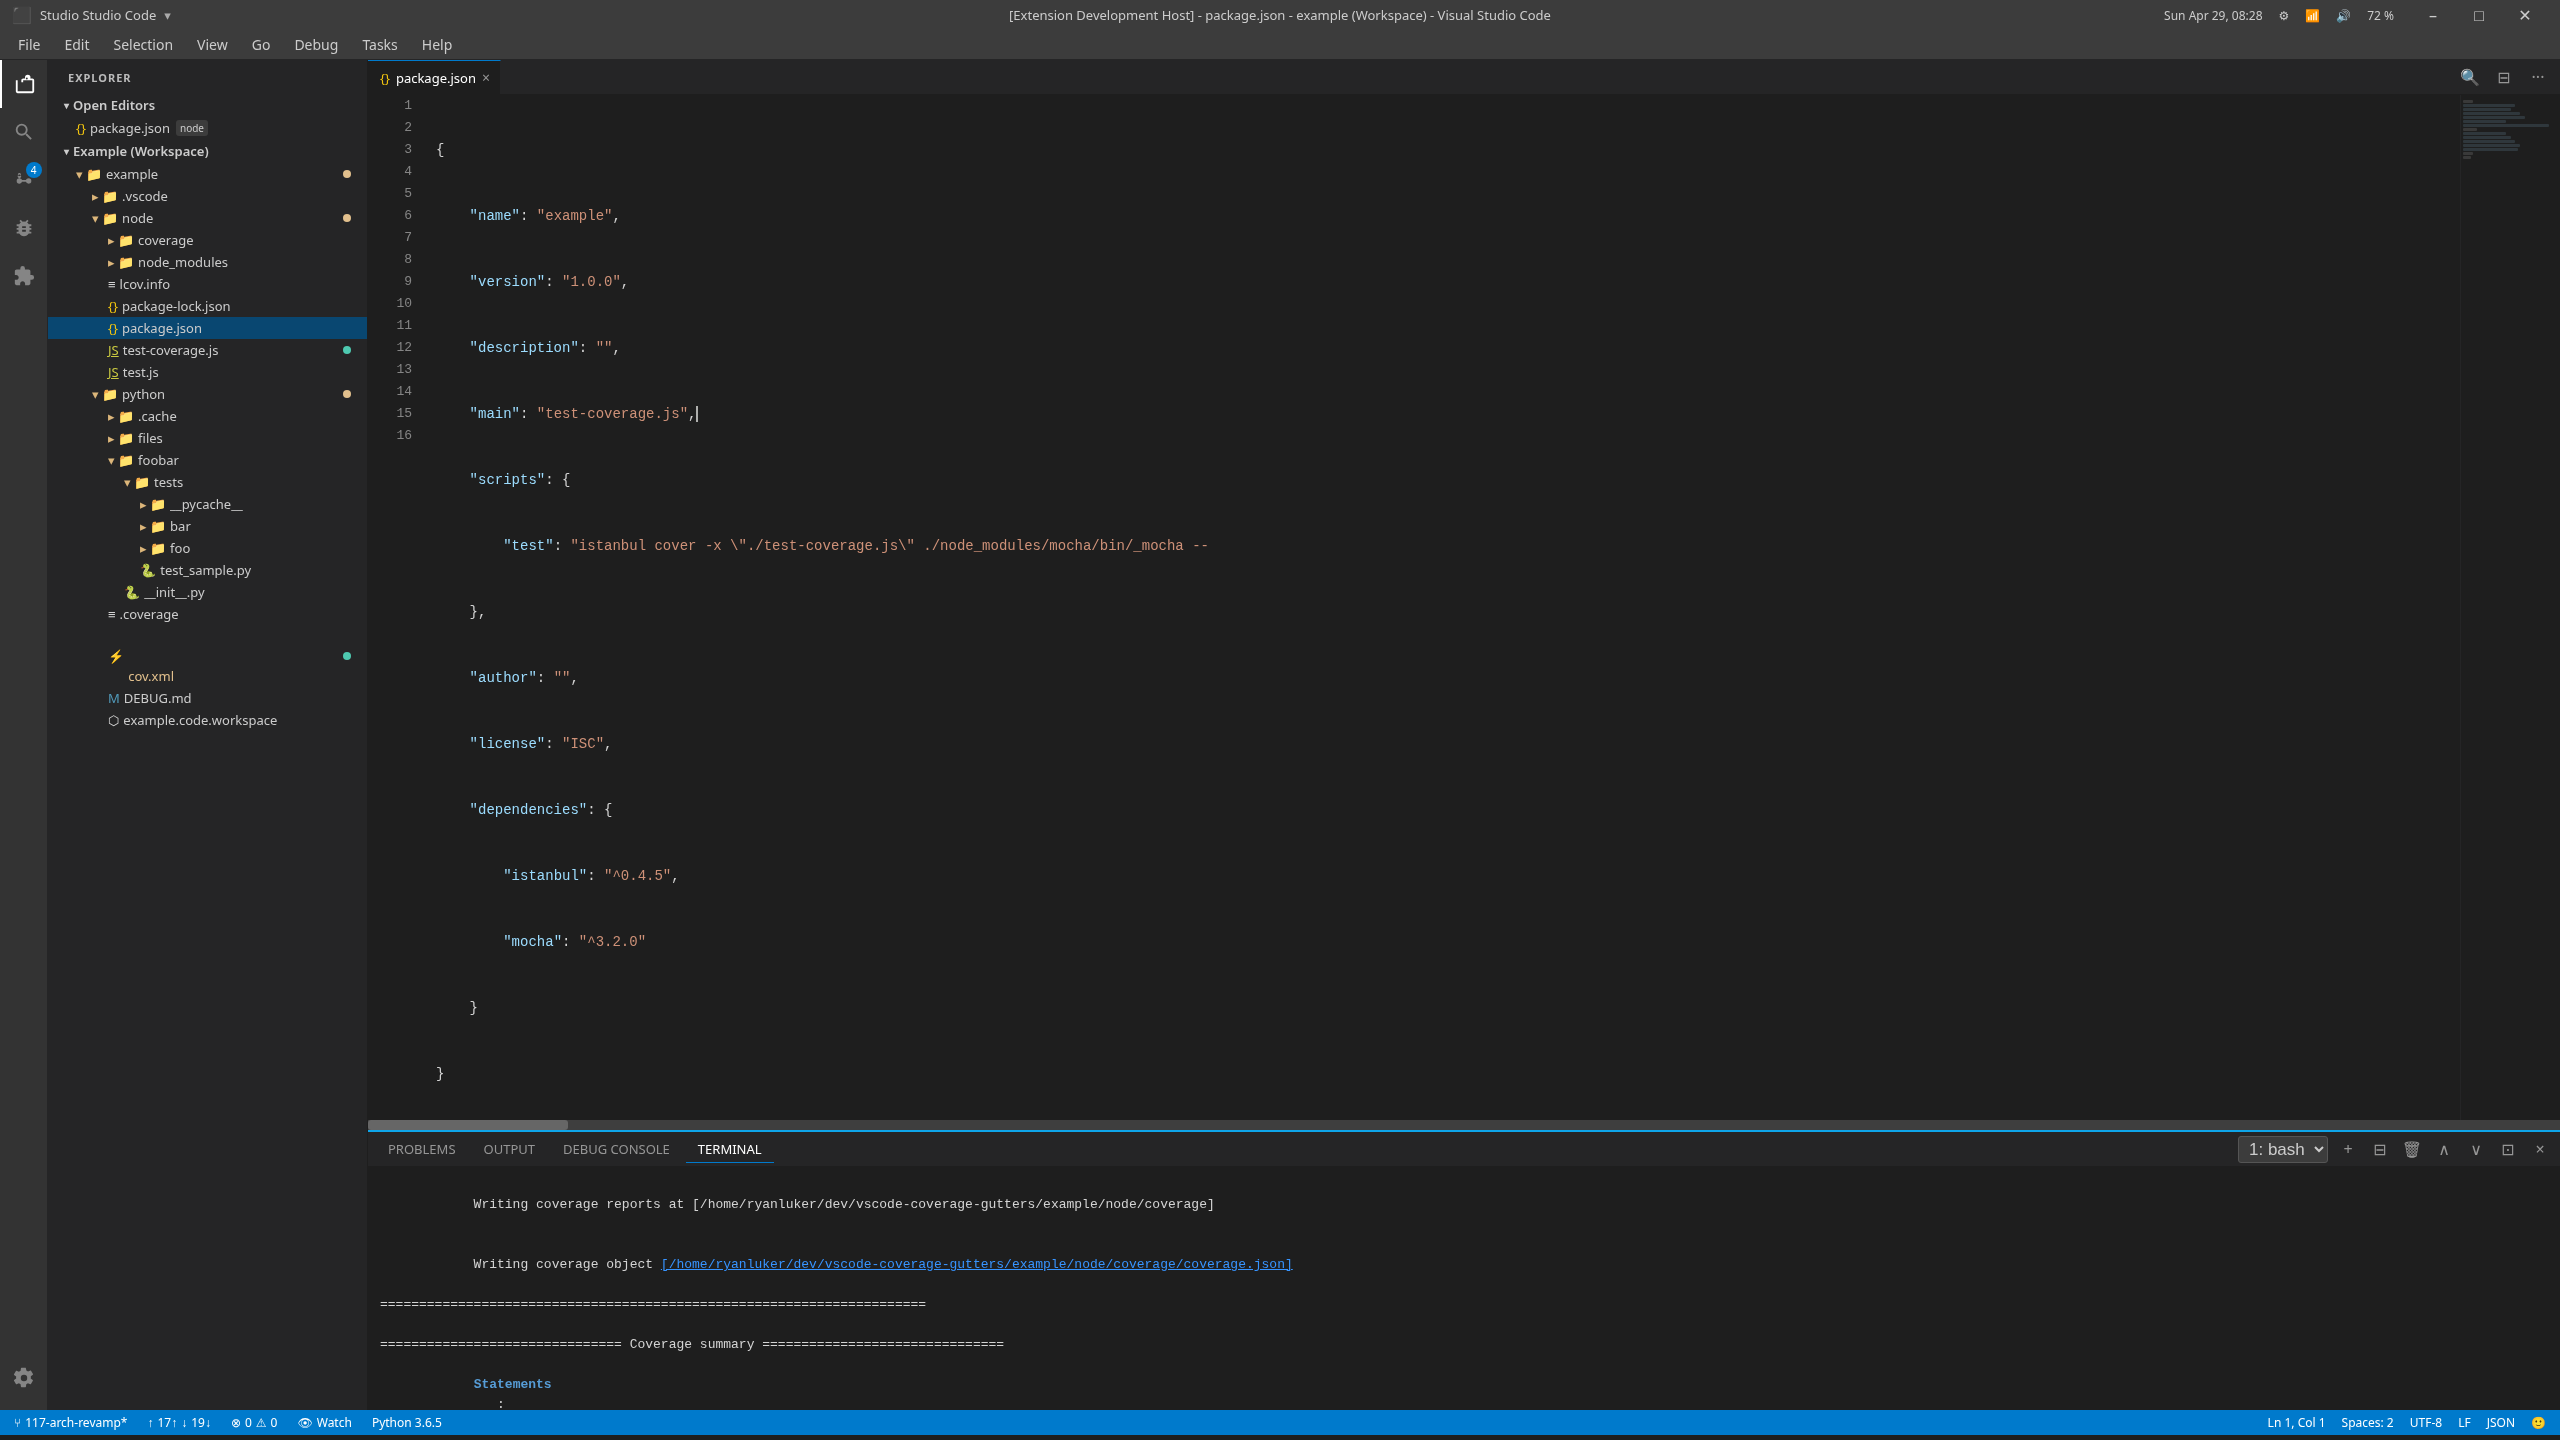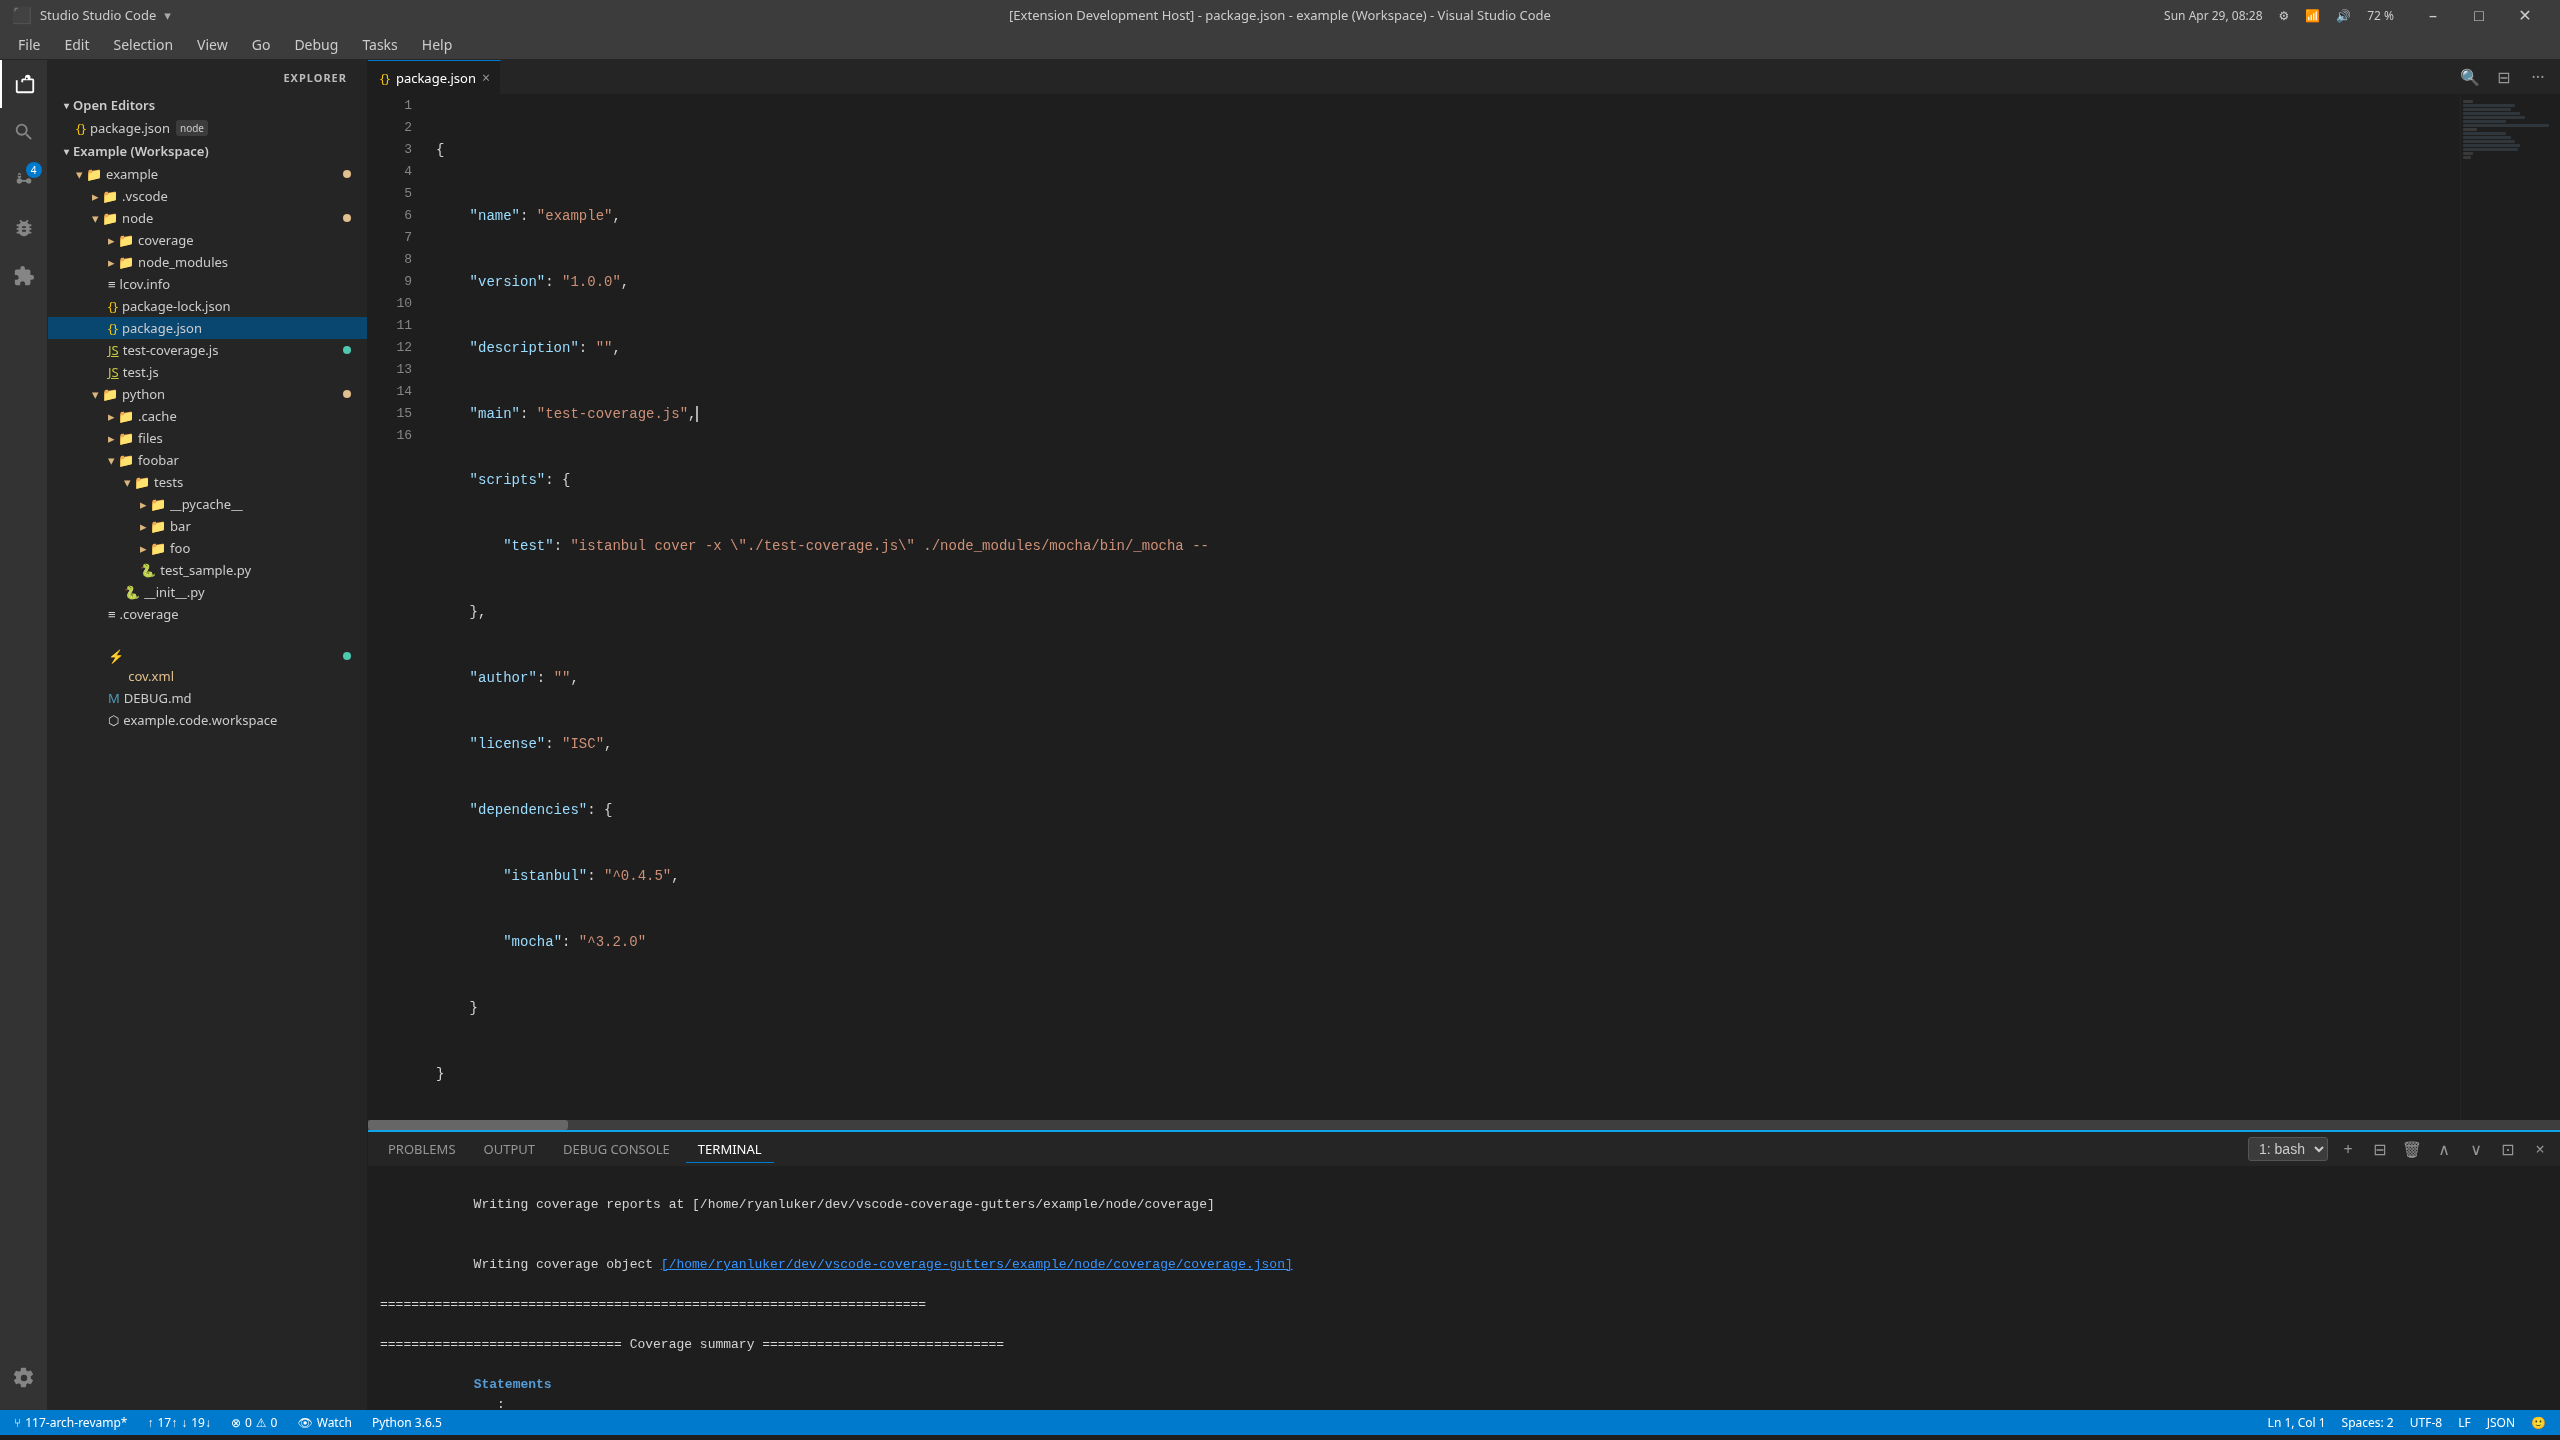--- a/index.html
+++ b/index.html
@@ -84,21 +84,20 @@
     .activity-spacer { flex: 1; }
 
     
     .sidebar {
       width: 320px;
       background: #252526;
       display: flex;
       flex-direction: column;
       overflow: hidden;
       border-right: 1px solid #1e1e1e;
-      text-align: right;
     }
     .sidebar-header {
       padding: 10px 20px 8px;
       font-size: 11px;
       font-weight: 700;
       letter-spacing: 1px;
       color: #bbbbbb;
       text-transform: uppercase;
     }
     .tree-section-header {
@@ -271,21 +270,21 @@
       font-size: 13px;
       color: #969696;
       border-bottom: 1px solid transparent;
     }
     .panel-tab.active { color: #ffffff; border-bottom: 1px solid #007acc; }
     .panel-tab-right {
       margin-left: auto; display: flex; align-items: center; gap: 8px;
     }
     .panel-tab-right .select-shell {
       background: #3c3c3c; color: #cccccc; border: 1px solid #555;
-      font-size: 14px; padding: 2px 6px; border-radius: 3px;
+      font-size: 17px; padding: 2px 6px; border-radius: 3px;
     }
     .panel-tab-right .icon-btn {
       cursor: pointer; color: #969696; font-size: 16px;
       width: 24px; height: 24px; display: flex; align-items: center; justify-content: center;
     }
     .terminal-content {
       flex: 1;
       padding: 8px 12px;
       font-family: 'Consolas', 'Courier New', monospace;
       font-size: 13px;

